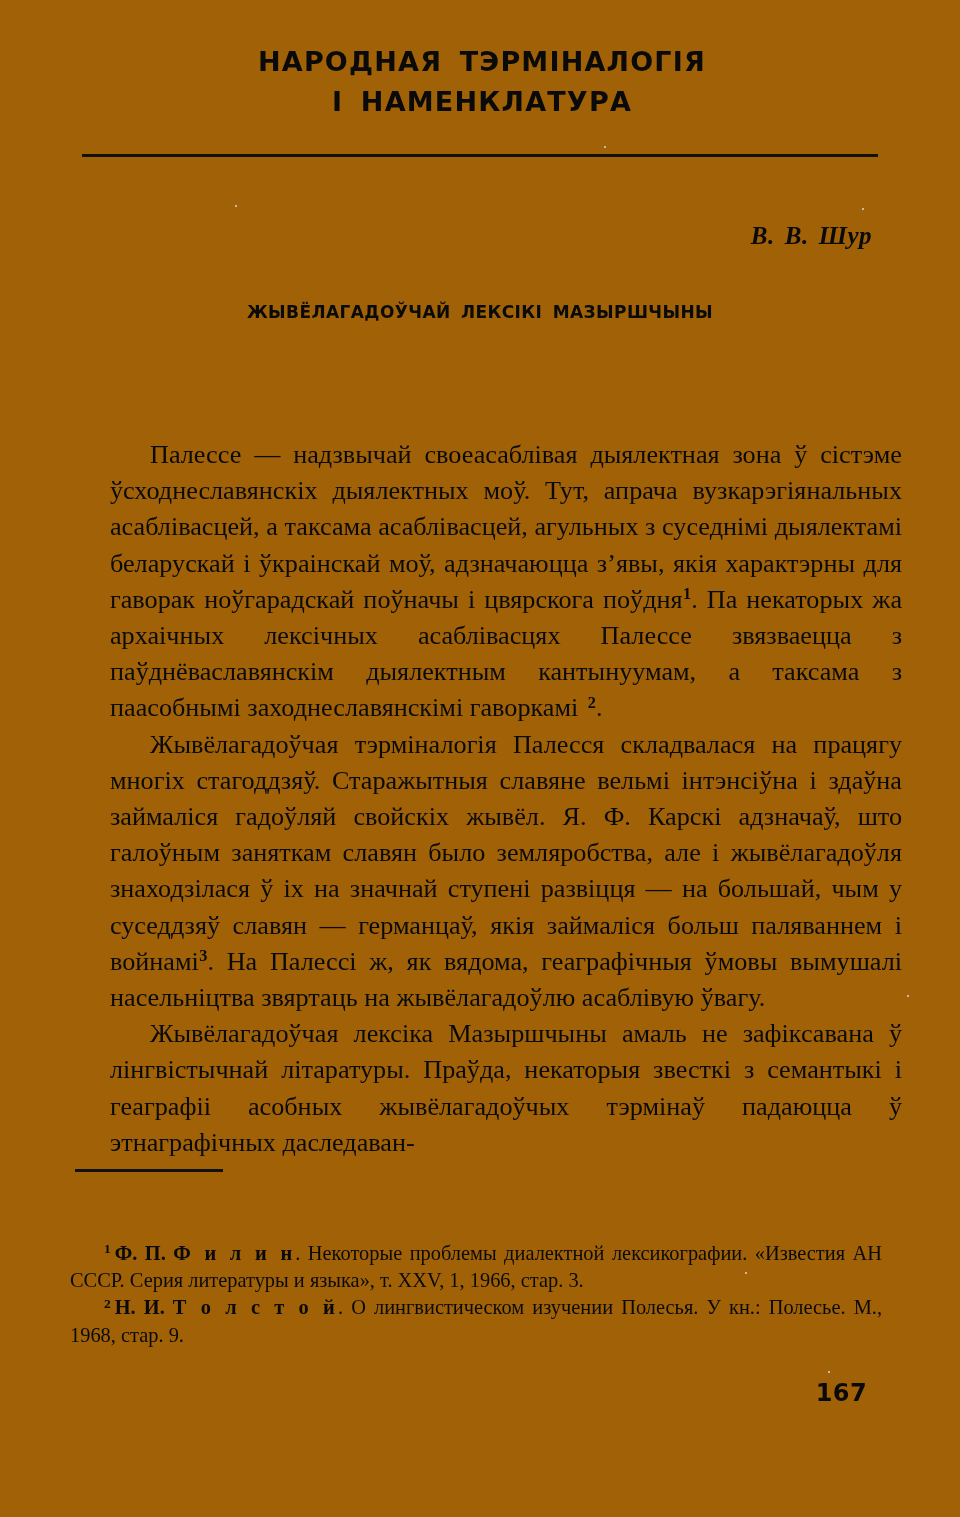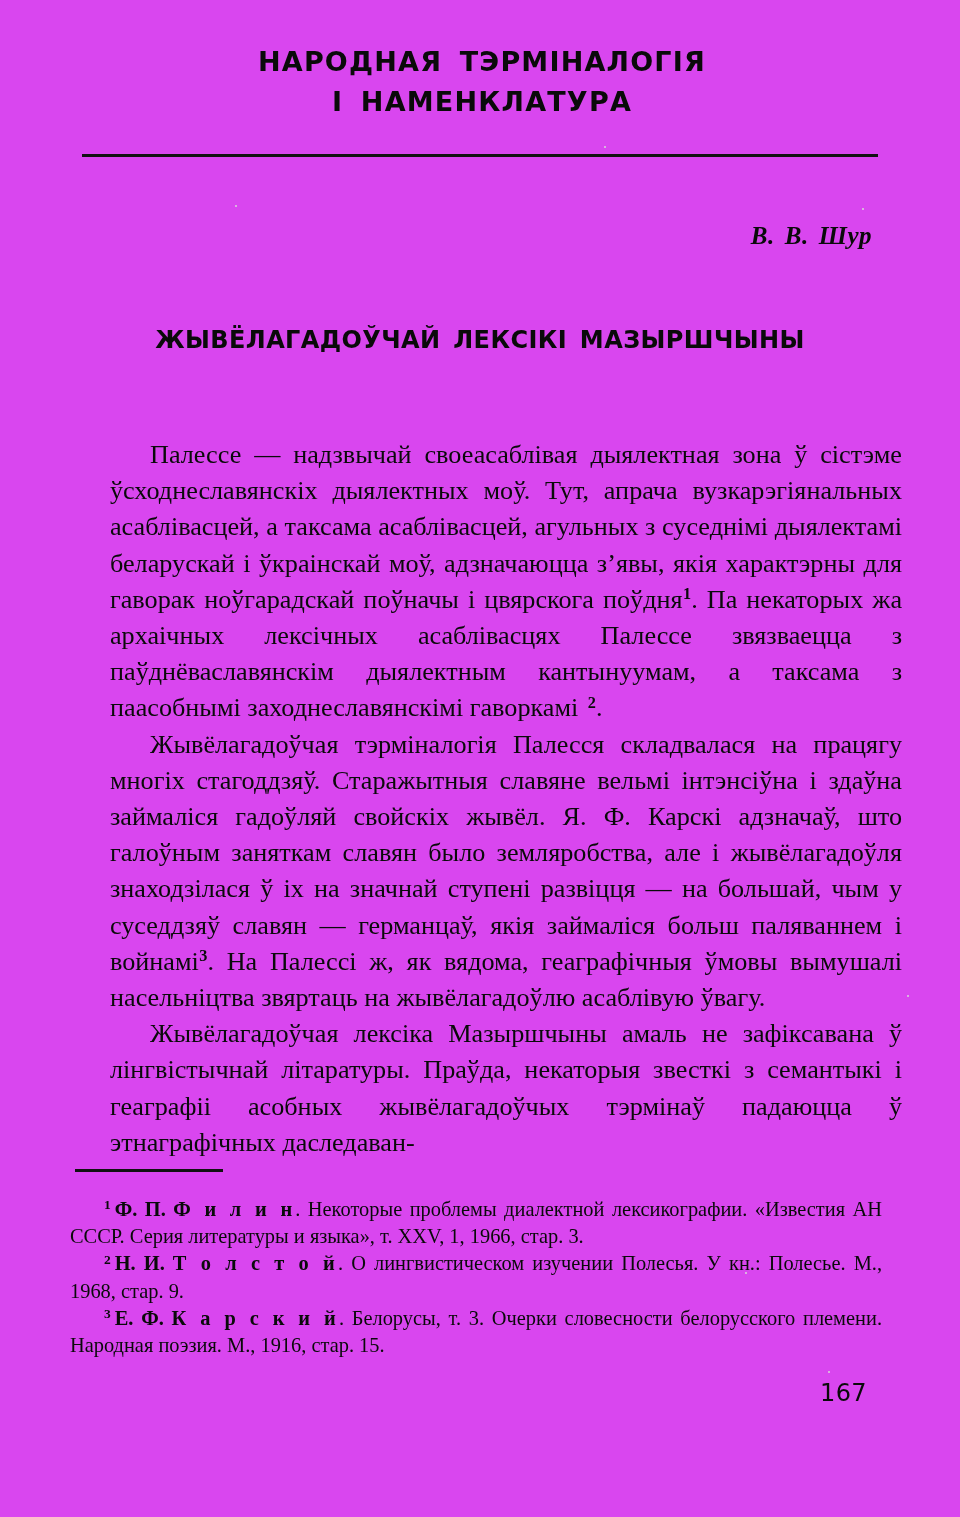--- a/index.html
+++ b/index.html
@@ -16,21 +16,21 @@
     font-family: "Liberation Serif", "DejaVu Serif", serif;
     color: #0a0a0a;
     -webkit-font-smoothing: antialiased;
   }
 
   .page {
     position: absolute;
     left: 0; top: 0;
     width: 960px;
     height: 1517px;
-    background: #d946ef;
+    background: #a16207;
   }
 
   
   .runhead {
     position: absolute;
     left: 86px;
     top: 42px;
     width: 792px;
     text-align: center;
     font-family: "DejaVu Sans", "Liberation Sans", sans-serif;
@@ -73,21 +73,21 @@
     top: 292px;
     width: 840px;
     text-align: center;
     font-family: "DejaVu Sans", "Liberation Sans", sans-serif;
     font-weight: 700;
     font-size: 25px;
     line-height: 40px;
     letter-spacing: 0.4px;
     word-spacing: 4px;
   }
-  .art-title .l2 { display: block; font-size: 24px; margin-top: 28px; }
+  .art-title .l2 { display: block; font-size: 17px; }
 
   
   .body-text {
     position: absolute;
     left: 86px;
     top: 437px;
     width: 792px;
     font-size: 26.2px;
     line-height: 36.2px;
     text-align: justify;
@@ -116,21 +116,21 @@
     left: 75px;
     top: 1169px;
     width: 148px;
     height: 3px;
     background: #111;
   }
 
   .footnotes {
     position: absolute;
     left: 70px;
-    top: 1196px;
+    top: 1240px;
     width: 812px;
     font-size: 20.4px;
     line-height: 27.2px;
     text-align: justify;
   }
   .footnotes p {
     margin: 0;
     text-indent: 34px;
   }
   .footnotes sup {
@@ -145,21 +145,21 @@
     font-weight: 700;
   }
   .fnbold { font-weight: 700; }
 
   
   .folio {
     position: absolute;
     right: 93px;
     top: 1379px;
     font-family: "DejaVu Sans", "Liberation Sans", sans-serif;
-    font-weight: 400;
+    font-weight: 700;
     font-size: 24px;
     letter-spacing: 0.4px;
   }
 
   
   .speck {
     position: absolute;
     width: 2px; height: 2px;
     background: #d8d8d8;
     border-radius: 50%;
@@ -191,21 +191,20 @@
     <p class="cont">Жывёлагадоўчая лексіка Мазыршчыны амаль не зафіксавана ў лінгвістычнай літаратуры. Праўда, некаторыя звесткі з семантыкі і геаграфіі асобных жывёлагадоўчых тэрмінаў падаюцца ў этнаграфічных даследаван-</p>
   </div>
 
   <div class="rule-fn"></div>
 
   <div class="footnotes">
     <p><sup>1</sup><span class="fnbold">Ф. П. </span><span class="sperr">Ф и л и н</span><span>. Некоторые проблемы диалектной лексикографии. «Известия АН СССР. Серия литературы и языка», т. XXV, 1, 1966, стар. 3.</span></p>
 
     <p><sup>2</sup><span class="fnbold">Н. И. </span><span class="sperr">Т о л с т о й</span><span>. О лингвистическом изучении Полесья. У кн.: Полесье. М., 1968, стар. 9.</span></p>
 
-    <p><sup>3</sup><span class="fnbold">Е. Ф. </span><span class="sperr">К а р с к и й</span><span>. Белорусы, т. 3. Очерки словесности белорусского племени. Народная поэзия. М., 1916, стар. 15.</span></p>
   </div>
 
   <div class="folio">167</div>
 
   <div class="speck" style="left:235px; top:205px;"></div>
   <div class="speck" style="left:862px; top:208px;"></div>
   <div class="speck" style="left:604px; top:146px;"></div>
   <div class="speck" style="left:907px; top:995px;"></div>
   <div class="speck" style="left:745px; top:1272px;"></div>
   <div class="speck" style="left:828px; top:1371px;"></div>

